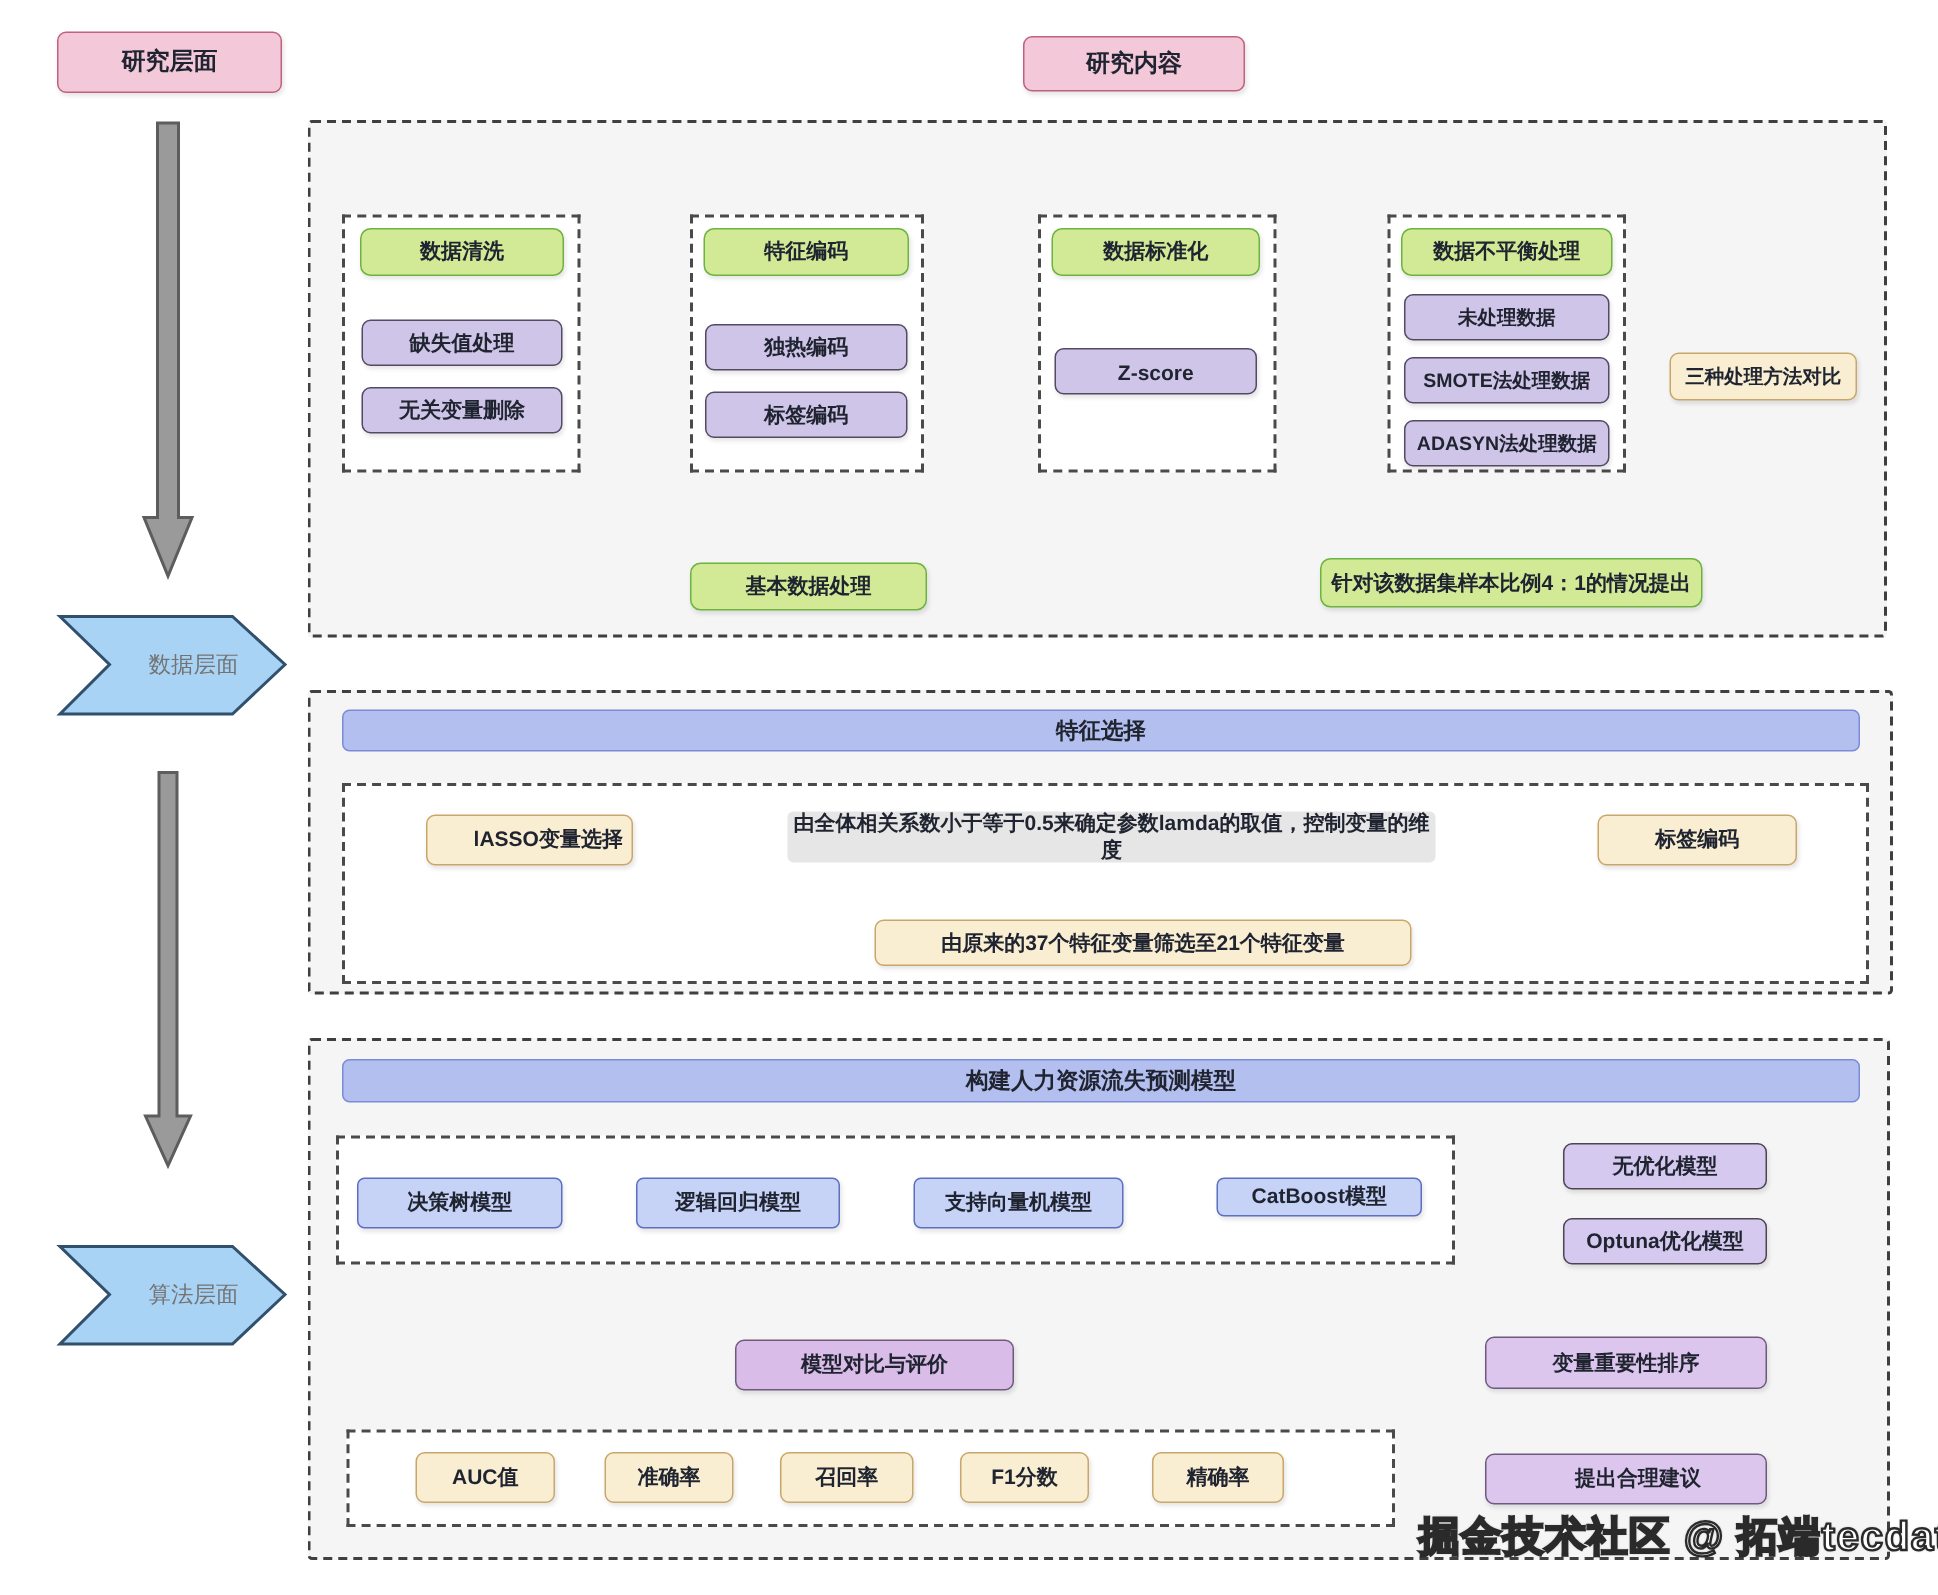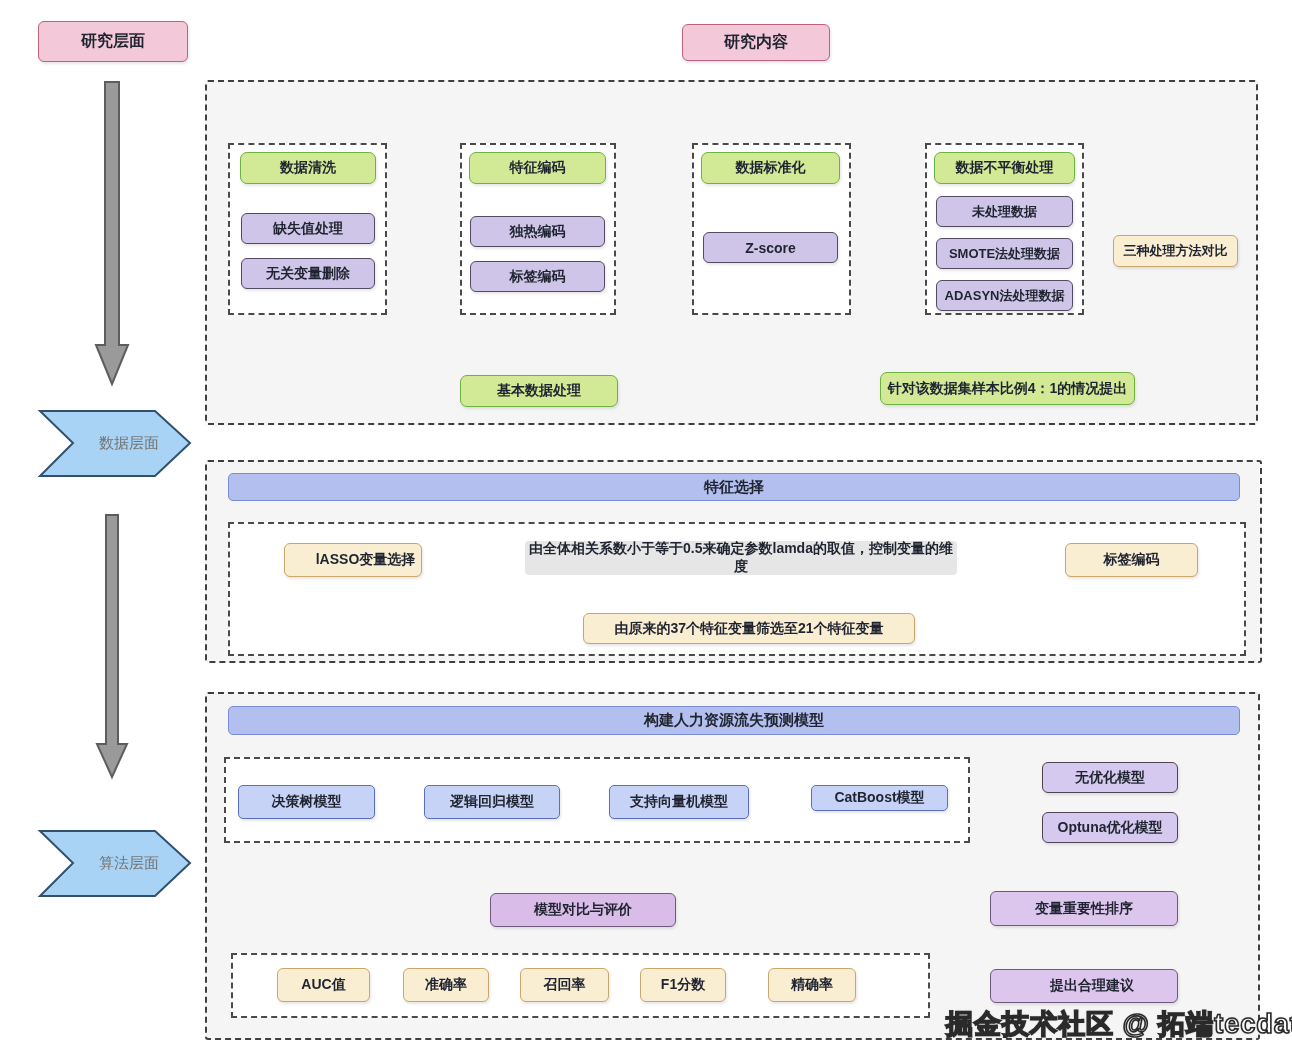--- a/index.html
+++ b/index.html
@@ -110,21 +110,21 @@
   <div class="box green" style="left:460px;top:375px;width:158px;height:32px;">基本数据处理</div>
   <div class="box green" style="left:880px;top:372px;width:255px;height:33px;">针对该数据集样本比例4：1的情况提出</div>
 
   <div class="section" style="left:205px;top:460px;width:1057px;height:203px;"></div>
   <div class="hdr" style="left:228px;top:473px;width:1012px;height:28px;">特征选择</div>
   <div class="idash" style="left:228px;top:522px;width:1018px;height:134px;"></div>
 
   <div class="box cream" style="left:284px;top:543px;width:138px;height:34px;padding-left:25px;">lASSO变量选择</div>
   <div class="box graynote" style="left:525px;top:541px;width:432px;height:34px;">由全体相关系数小于等于0.5来确定参数lamda的取值，控制变量的维度</div>
   <div class="box cream" style="left:1065px;top:543px;width:133px;height:34px;">标签编码</div>
-  <div class="box cream" style="left:583px;top:613px;width:332px;height:31px;">由原来的37个特征变量筛选至21个特征变量</div>
+  <div class="box cream" style="left:583px;top:613px;width:358px;height:31px;">由原来的37个特征变量筛选至21个特征变量</div>
 
   <div class="section" style="left:205px;top:692px;width:1055px;height:348px;"></div>
   <div class="hdr" style="left:228px;top:706px;width:1012px;height:29px;">构建人力资源流失预测模型</div>
   <div class="idash" style="left:224px;top:757px;width:746px;height:86px;"></div>
 
   <div class="box modelblue" style="left:238px;top:785px;width:137px;height:34px;">决策树模型</div>
   <div class="box modelblue" style="left:424px;top:785px;width:136px;height:34px;">逻辑回归模型</div>
   <div class="box modelblue" style="left:609px;top:785px;width:140px;height:34px;">支持向量机模型</div>
   <div class="box modelblue" style="left:811px;top:785px;width:137px;height:26px;">CatBoost模型</div>
 

